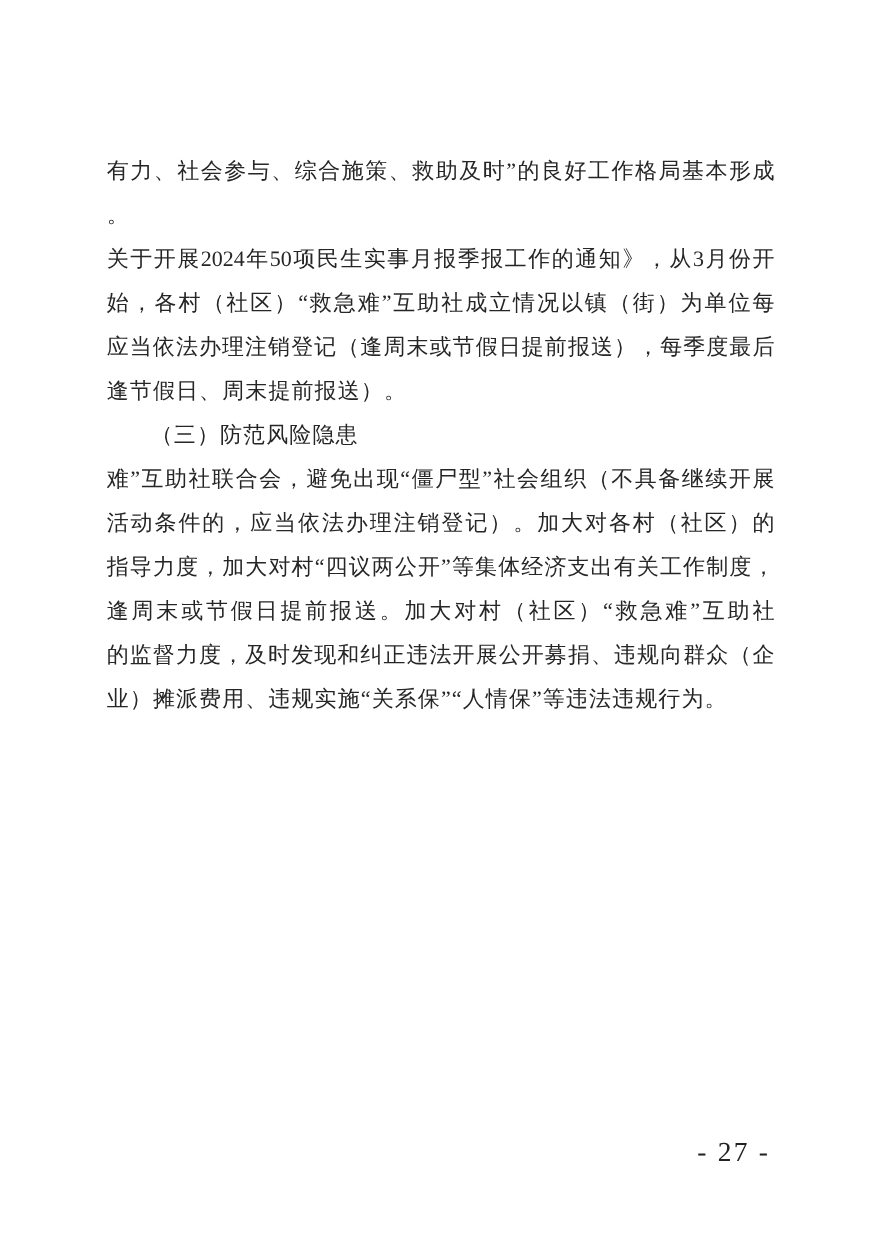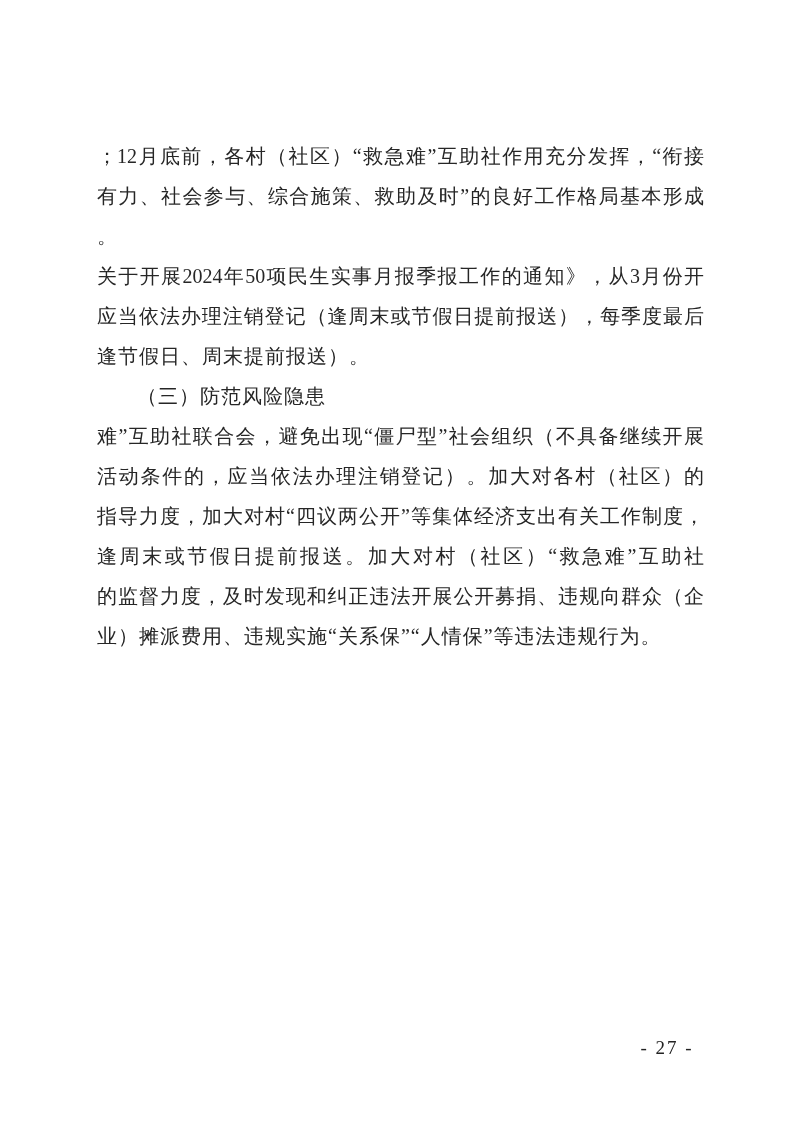--- a/index.html
+++ b/index.html
@@ -46,38 +46,38 @@
     text-indent: 2em;
     letter-spacing: 1px;
     white-space: nowrap;
   }
   .page-number {
     position: absolute;
     top: 1035px;
     left: 617px;
     width: 100px;
     text-align: center;
-    font-size: 19px;
+    font-size: 25px;
     line-height: 26px;
     letter-spacing: 2px;
     color: #222222;
   }
 </style>
 </head>
 <body>
 
 <div class="page">
 
   <div class="text-block">
 
-    <div class="line full">；12月底前，各村（社区）“救急难”互助社作用充分发挥，“衔接</div>
     <div class="line full">有力、社会参与、综合施策、救助及时”的良好工作格局基本形成</div>
     <div class="line short">。</div>
 
     <div class="line full">关于开展2024年50项民生实事月报季报工作的通知》，从3月份开</div>
+    <div class="line full">始，各村（社区）“救急难”互助社成立情况以镇（街）为单位每</div>
     <div class="line full">应当依法办理注销登记（逢周末或节假日提前报送），每季度最后</div>
     <div class="line short">逢节假日、周末提前报送）。</div>
 
     <div class="line heading">（三）防范风险隐患</div>
 
     <div class="line full">难”互助社联合会，避免出现“僵尸型”社会组织（不具备继续开展</div>
     <div class="line full">活动条件的，应当依法办理注销登记）。加大对各村（社区）的</div>
     <div class="line full">指导力度，加大对村“四议两公开”等集体经济支出有关工作制度，</div>
     <div class="line full">逢周末或节假日提前报送。加大对村（社区）“救急难”互助社</div>
     <div class="line full">的监督力度，及时发现和纠正违法开展公开募捐、违规向群众（企</div>

